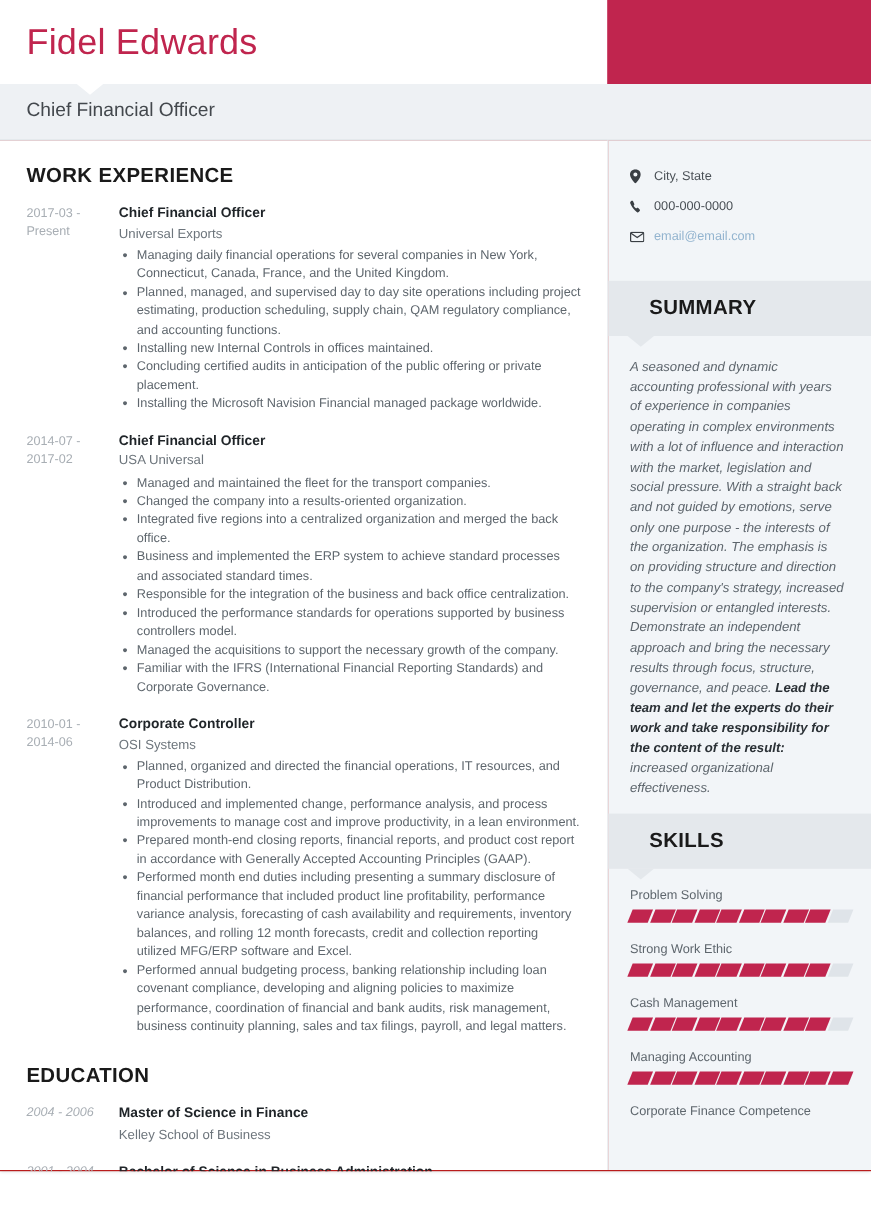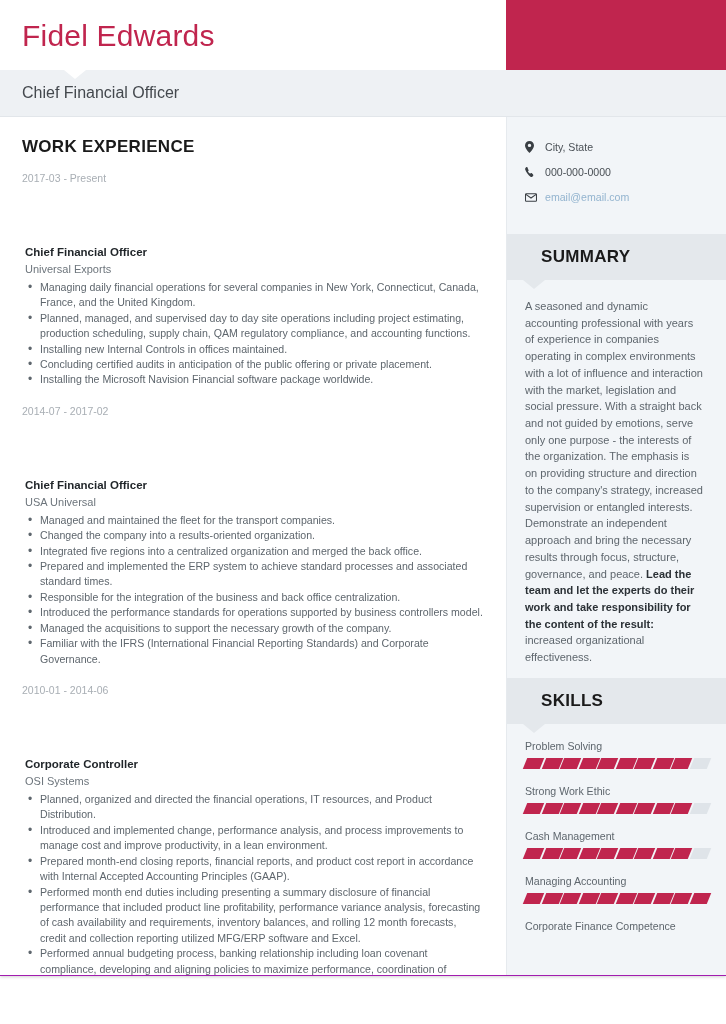--- a/index.html
+++ b/index.html
@@ -6,21 +6,21 @@
   html, body {
     width: 726px;
     height: 1024px;
     background: #ffffff;
     font-family: "Liberation Sans", sans-serif;
   }
   #resume-page {
     position: relative;
     width: 726px;
     height: 976px;
-    background: #a21caf;
+    background: #b91c1c;
     overflow: hidden;
     box-shadow: 0 1px 3px rgba(0,0,0,0.18);
   }
 
   
   #header-band {
     position: relative;
     display: flex;
     height: 70px;
     background: #ffffff;
@@ -101,21 +101,20 @@
     color: #1a1a1a;
     letter-spacing: 0.3px;
     margin-bottom: 13px;
   }
   #education-heading { margin-top: 24px; }
 
   
   .entry {
     display: flex;
     margin-bottom: 15px;
-    flex-direction: column;
   }
   .entry-date {
     flex: 0 0 74px;
     font-size: 10.5px;
     color: #a8aeb4;
     line-height: 1.42;
     padding-top: 1px;
   }
   .entry-body { flex: 1 1 auto; padding-left: 3px; }
   .entry-role {
@@ -216,20 +215,21 @@
     font-weight: bold;
     color: #1a1a1a;
     letter-spacing: 0.3px;
   }
 
   #summary-text {
     padding: 18px 22px 8px 18px;
     font-size: 11px;
     line-height: 1.52;
     color: #5e666d;
+    font-style: italic;
   }
   #summary-text .bold { font-weight: bold; color: #2b3136; }
 
   #skills-list { padding: 16px 18px 0 18px; }
   .skill-item { margin-bottom: 16px; }
   .skill-label {
     font-size: 10.6px;
     color: #5e666d;
     margin-bottom: 6px;
   }
@@ -275,50 +275,50 @@
           <div class="entry">
             <div class="entry-date">2017-03 - Present</div>
             <div class="entry-body">
               <div class="entry-role">Chief Financial Officer</div>
               <div class="entry-org">Universal Exports</div>
               <ul class="entry-bullets">
                 <li>Managing daily financial operations for several companies in New York, Connecticut, Canada, France, and the United Kingdom.</li>
                 <li>Planned, managed, and supervised day to day site operations including project estimating, production scheduling, supply chain, QAM regulatory compliance, and accounting functions.</li>
                 <li>Installing new Internal Controls in offices maintained.</li>
                 <li>Concluding certified audits in anticipation of the public offering or private placement.</li>
-                <li>Installing the Microsoft Navision Financial software package worldwide.</li>
+                <li>Installing the Microsoft Navision Financial managed package worldwide.</li>
               </ul>
             </div>
           </div>
           <div class="entry">
             <div class="entry-date">2014-07 - 2017-02</div>
             <div class="entry-body">
               <div class="entry-role">Chief Financial Officer</div>
               <div class="entry-org">USA Universal</div>
               <ul class="entry-bullets">
                 <li>Managed and maintained the fleet for the transport companies.</li>
                 <li>Changed the company into a results-oriented organization.</li>
                 <li>Integrated five regions into a centralized organization and merged the back office.</li>
-                <li>Prepared and implemented the ERP system to achieve standard processes and associated standard times.</li>
+                <li>Business and implemented the ERP system to achieve standard processes and associated standard times.</li>
                 <li>Responsible for the integration of the business and back office centralization.</li>
                 <li>Introduced the performance standards for operations supported by business controllers model.</li>
                 <li>Managed the acquisitions to support the necessary growth of the company.</li>
                 <li>Familiar with the IFRS (International Financial Reporting Standards) and Corporate Governance.</li>
               </ul>
             </div>
           </div>
           <div class="entry">
             <div class="entry-date">2010-01 - 2014-06</div>
             <div class="entry-body">
               <div class="entry-role">Corporate Controller</div>
               <div class="entry-org">OSI Systems</div>
               <ul class="entry-bullets">
                 <li>Planned, organized and directed the financial operations, IT resources, and Product Distribution.</li>
                 <li>Introduced and implemented change, performance analysis, and process improvements to manage cost and improve productivity, in a lean environment.</li>
-                <li>Prepared month-end closing reports, financial reports, and product cost report in accordance with Internal Accepted Accounting Principles (GAAP).</li>
+                <li>Prepared month-end closing reports, financial reports, and product cost report in accordance with Generally Accepted Accounting Principles (GAAP).</li>
                 <li>Performed month end duties including presenting a summary disclosure of financial performance that included product line profitability, performance variance analysis, forecasting of cash availability and requirements, inventory balances, and rolling 12 month forecasts, credit and collection reporting utilized MFG/ERP software and Excel.</li>
                 <li>Performed annual budgeting process, banking relationship including loan covenant compliance, developing and aligning policies to maximize performance, coordination of financial and bank audits, risk management, business continuity planning, sales and tax filings, payroll, and legal matters.</li>
               </ul>
             </div>
           </div>
         </div>
 
       <h2 class="main-heading" id="education-heading">EDUCATION</h2>
       <div id="education-list">
           <div class="edu-entry">

